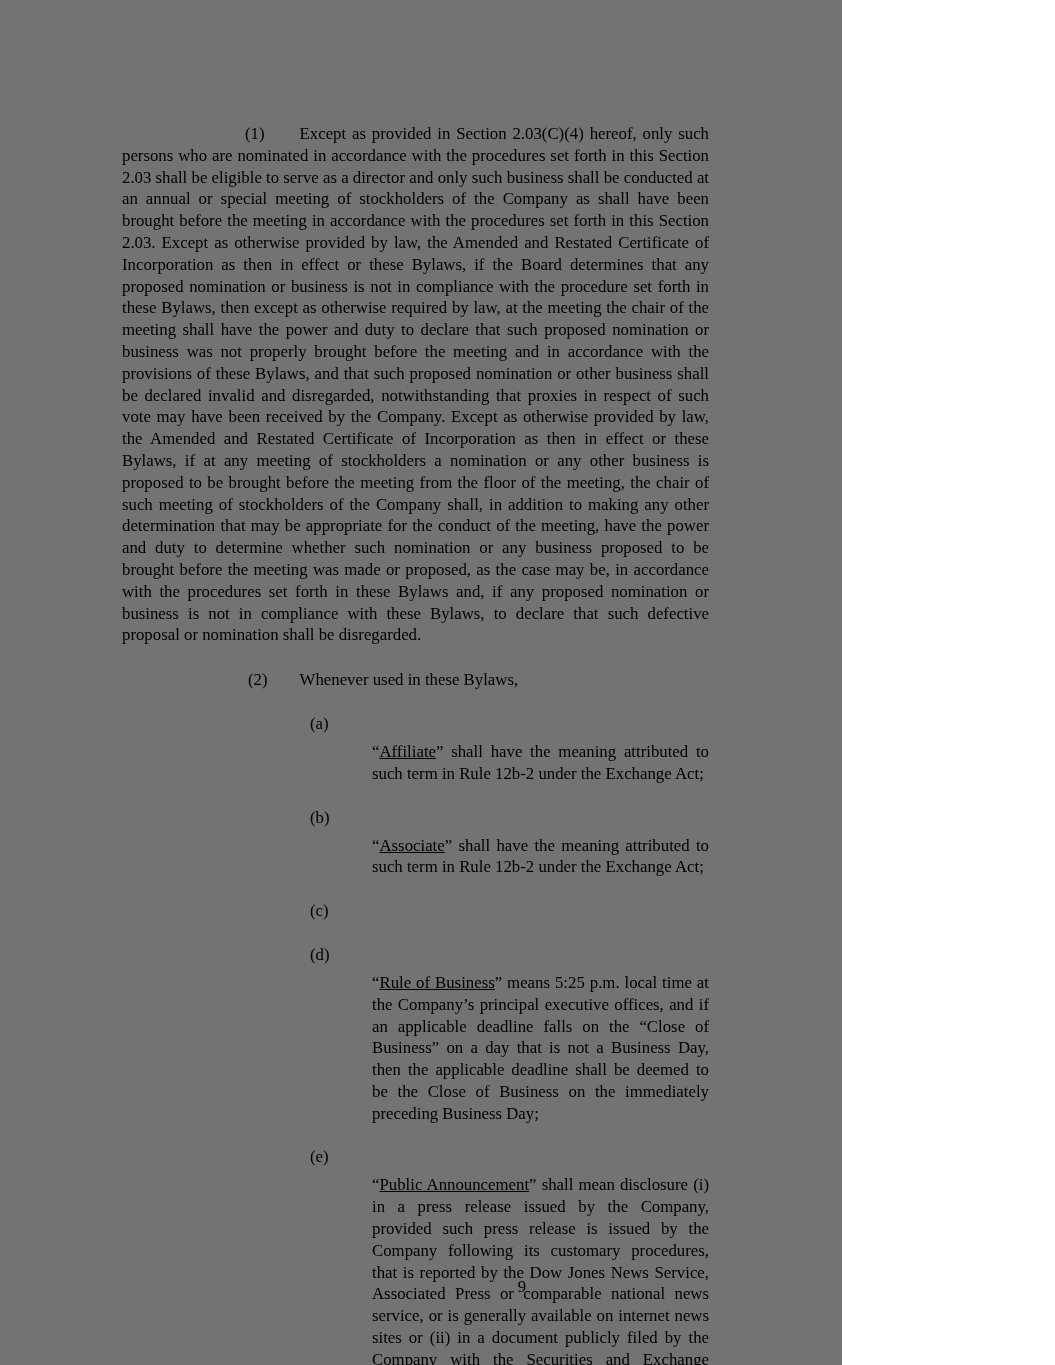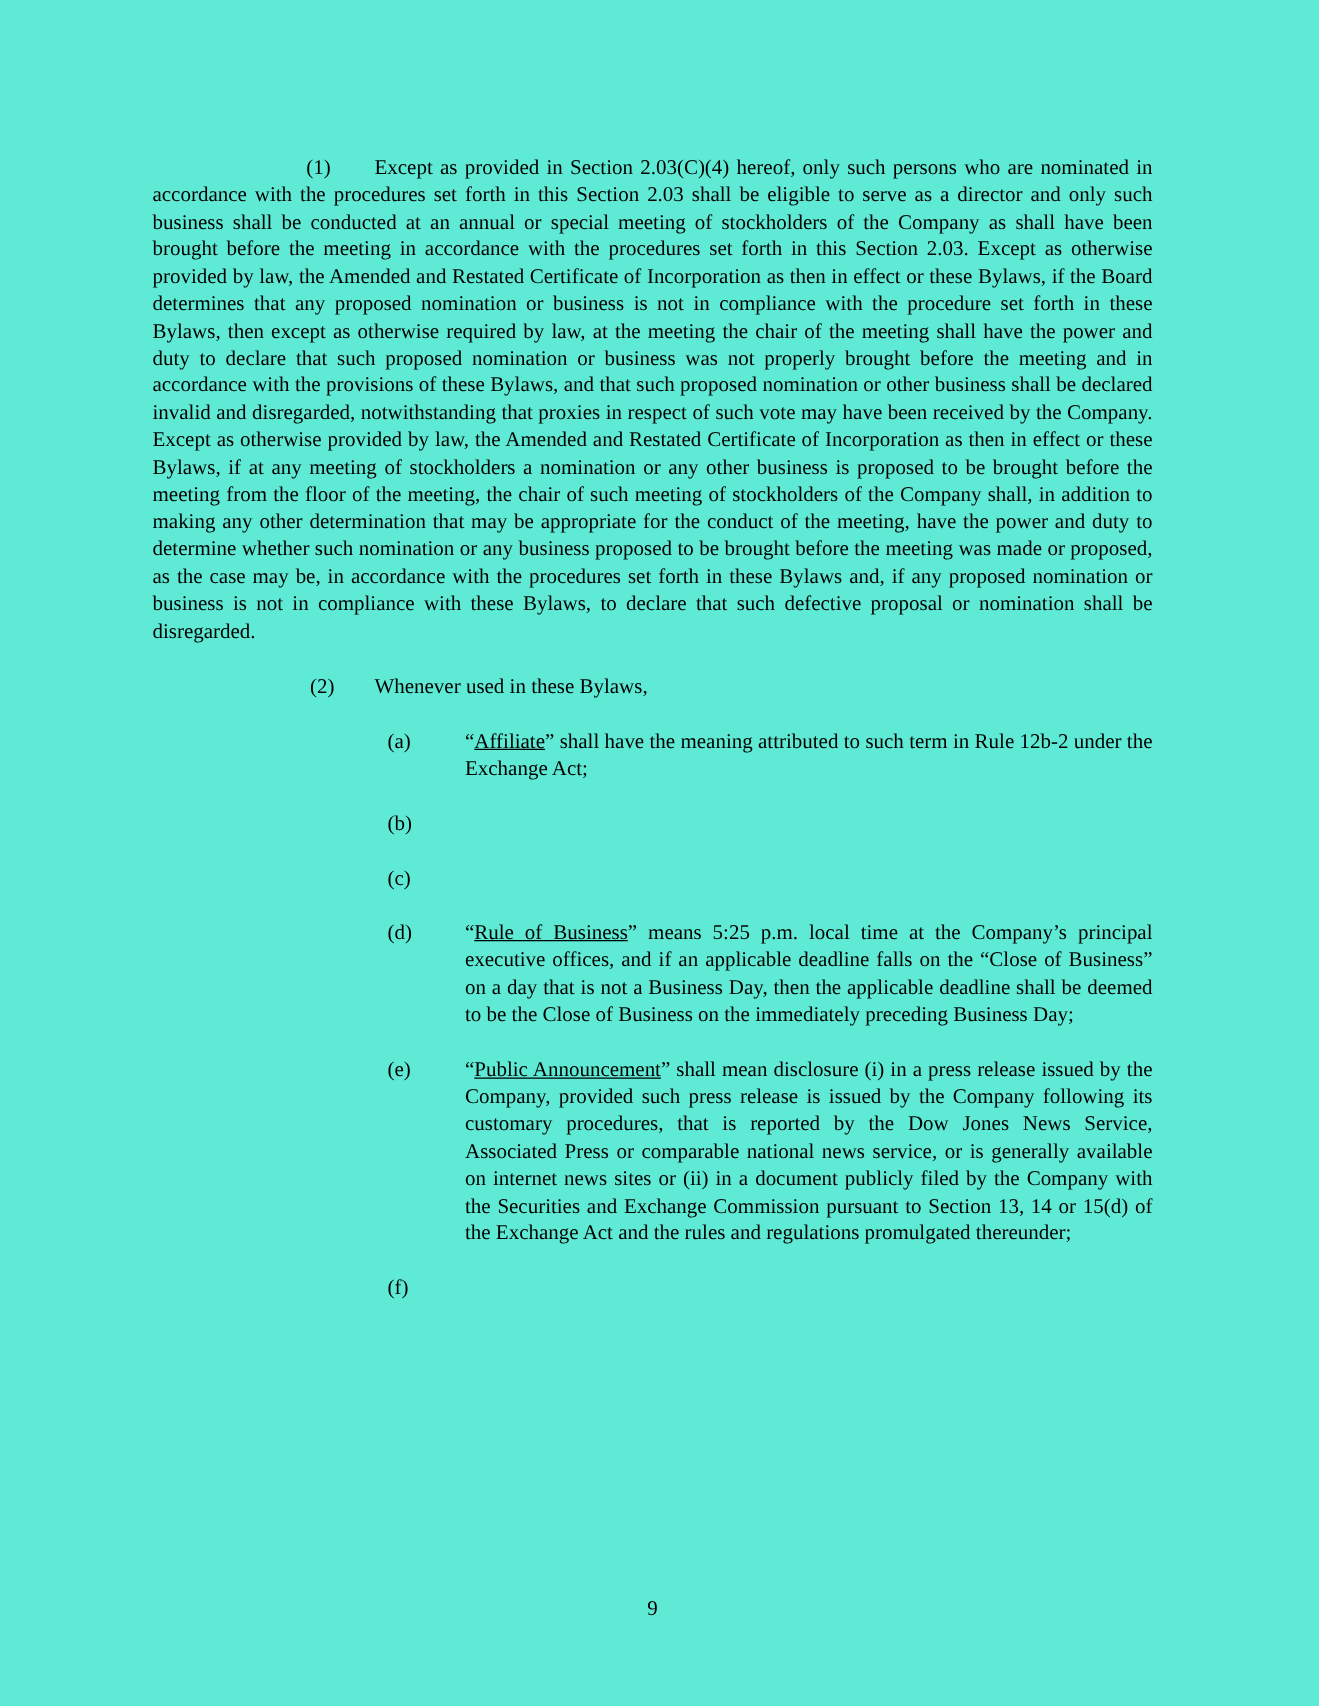--- a/index.html
+++ b/index.html
@@ -8,25 +8,25 @@
     background: #ffffff;
   }
   body {
     width: 1055px;
     height: 1365px;
     font-family: "Liberation Serif", "DejaVu Serif", serif;
     color: #000000;
   }
   .page {
     position: relative;
-    width: 1055px;
+    width: 842px;
     height: 1365px;
     box-sizing: border-box;
     padding: 123px 133px 0 122px;
-    background: #5eead4;
+    background: #737373;
     overflow: hidden;
   }
   .body-text {
     font-size: 16.8px;
     line-height: 21.8px;
   }
   .para-1 {
     margin: 0;
     text-align: justify;
     text-indent: 123px;
@@ -50,20 +50,21 @@
     display: flex;
     margin: 22px 0 0 188px;
   }
   .def-label {
     flex: 0 0 62px;
     width: 62px;
   }
   .def-text {
     flex: 1;
     text-align: justify;
+    margin-top: 28px;
   }
   .term {
     text-decoration: underline;
   }
   .page-number {
     position: absolute;
     top: 1276px;
     left: 122px;
     width: 800px;
     text-align: center;
@@ -82,20 +83,21 @@
 
   <div class="definitions">
 
     <div class="body-text def-item">
       <span class="def-label">(a)</span>
       <div class="def-text"><span>“</span><span class="term">Affiliate</span><span>” shall have the meaning attributed to such term in Rule 12b-2 under the Exchange Act;</span></div>
     </div>
 
     <div class="body-text def-item">
       <span class="def-label">(b)</span>
+      <div class="def-text"><span>“</span><span class="term">Associate</span><span>” shall have the meaning attributed to such term in Rule 12b-2 under the Exchange Act;</span></div>
     </div>
 
     <div class="body-text def-item">
       <span class="def-label">(c)</span>
     </div>
 
     <div class="body-text def-item">
       <span class="def-label">(d)</span>
       <div class="def-text"><span>“</span><span class="term">Rule of Business</span><span>” means 5:25 p.m. local time at the Company’s principal executive offices, and if an applicable deadline falls on the “Close of Business” on a day that is not a Business Day, then the applicable deadline shall be deemed to be the Close of Business on the immediately preceding Business Day;</span></div>
     </div>

